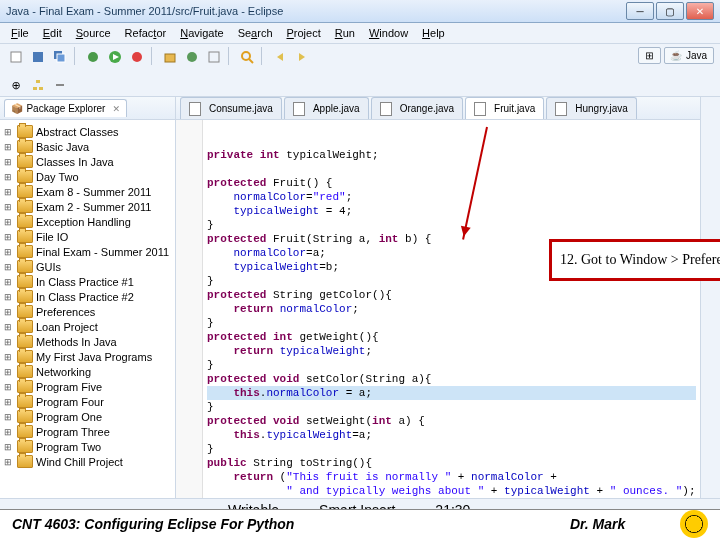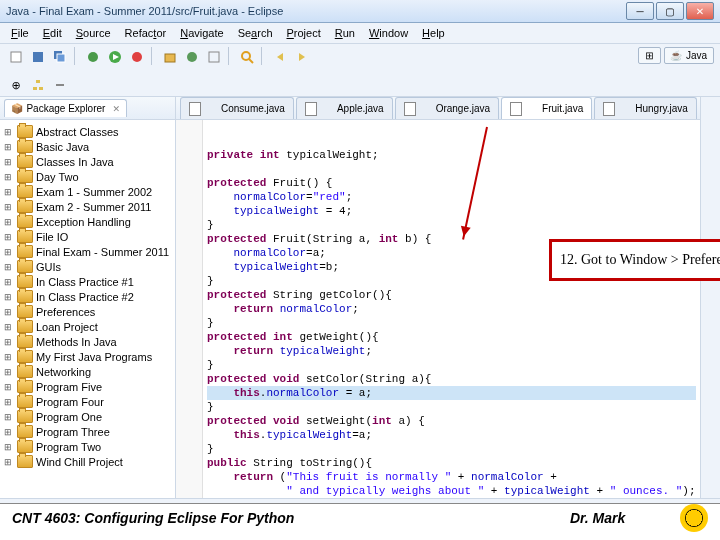--- a/index.html
+++ b/index.html
@@ -21,36 +21,36 @@
 .panel-hdr{display:flex;align-items:center;height:22px;background:linear-gradient(#f4f8fc,#e6eef8);border-bottom:1px solid #cdd8e6;padding:0 4px;font-size:11px}
 .panel-hdr .tab{padding:3px 6px;background:#fff;border:1px solid #b8c8dc;border-bottom:none;border-radius:3px 3px 0 0;display:flex;align-items:center;gap:3px}
 .panel-hdr .x{margin-left:4px;font-size:9px;color:#888}
 .tree{flex:1;overflow:auto;padding:4px 2px}
 .tree-item{display:flex;align-items:center;padding:1px 2px;gap:3px}
 .tree-item .exp{width:10px;font-size:9px;color:#666}
 .folder-ico{width:14px;height:11px;background:linear-gradient(#f8d070,#e0a830);border:1px solid #c08820;border-radius:1px;position:relative}
 .folder-ico::before{content:"";position:absolute;width:5px;height:3px;background:#f8d070;top:-3px;left:1px;border:1px solid #c08820;border-bottom:none}
 .editor{flex:1;display:flex;flex-direction:column;position:relative}
 .tabs{display:flex;height:22px;background:linear-gradient(#f4f8fc,#e6eef8);border-bottom:1px solid #cdd8e6;padding-left:4px}
-.tab{padding:3px 8px;border:1px solid #b8c8dc;border-bottom:none;margin-right:2px;background:#e8eef6;font-size:10px;display:flex;align-items:center;gap:20px;border-radius:3px 3px 0 0}
+.tab{padding:3px 8px;border:1px solid #b8c8dc;border-bottom:none;margin-right:2px;background:#e8eef6;font-size:10px;display:flex;align-items:center;gap:8px;border-radius:3px 3px 0 0}
 .tab.active{background:#fff}
 .file-ico{width:10px;height:12px;background:#fff;border:1px solid #888;position:relative}
 .code{flex:1;display:flex;background:#fff;overflow:hidden;font-family:Consolas,'Courier New',monospace;font-size:11px;position:relative}
 .gutter{width:26px;background:#f8f8f8;border-right:1px solid #e0e0e0}
 .lines{flex:1;padding:14px 4px;white-space:pre;line-height:14px}
 .kw{color:#7f0055;font-weight:bold}
 .str{color:#2a00ff}
 .fld{color:#0000c0}
 .hl{background:#cde4f7;display:inline-block;width:100%}
 .callout{position:absolute;top:142px;left:373px;width:322px;border:3px solid #c00000;background:#fff;padding:10px 8px;font-family:'Georgia',serif;font-size:14px;z-index:10}
 .arrow{position:absolute;top:30px;left:310px;width:2px;height:115px;background:#c00000;transform:rotate(12deg);transform-origin:top;z-index:9}
 .arrow::after{content:"";position:absolute;bottom:-2px;left:-4px;border:5px solid transparent;border-top:10px solid #c00000}
 .rightstrip{width:22px;background:#eef3fa;border-left:1px solid #cdd8e6}
 .status{height:22px;background:#eef3fa;border-top:1px solid #cdd8e6;display:flex;align-items:center;padding:0 8px;font-size:14px;gap:40px}
-.footer{position:absolute;bottom:8px;left:0;right:0;height:28px;background:#fff;display:flex;align-items:center;padding:0 12px;font-family:Arial;font-size:14px;font-weight:bold;font-style:italic;border-top:1px solid #888}
+.footer{position:absolute;bottom:2px;left:0;right:0;height:28px;background:#fff;display:flex;align-items:center;padding:0 12px;font-family:Arial;font-size:14px;font-weight:bold;font-style:italic;border-top:1px solid #888}
 .footer .course{flex:1}
 .footer .page{flex:0 0 120px;text-align:center}
 .footer .prof{flex:0 0 110px}
 .logo{width:28px;height:28px;border-radius:50%;background:radial-gradient(circle,#fc0 40%,#000 42%,#fc0 48%)}
 svg.ico{width:14px;height:14px}
 </style>
 </head>
 <body>
 
 <div class="titlebar">
@@ -189,21 +189,21 @@
           <span>Classes In Java</span>
         </div>
         <div class="tree-item">
           <span class="exp">⊞</span>
           <span class="folder-ico"></span>
           <span>Day Two</span>
         </div>
         <div class="tree-item">
           <span class="exp">⊞</span>
           <span class="folder-ico"></span>
-          <span>Exam 1 - Summer 2002</span>
+          <span>Exam 8 - Summer 2011</span>
         </div>
         <div class="tree-item">
           <span class="exp">⊞</span>
           <span class="folder-ico"></span>
           <span>Exam 2 - Summer 2011</span>
         </div>
         <div class="tree-item">
           <span class="exp">⊞</span>
           <span class="folder-ico"></span>
           <span>Exception Handling</span>

